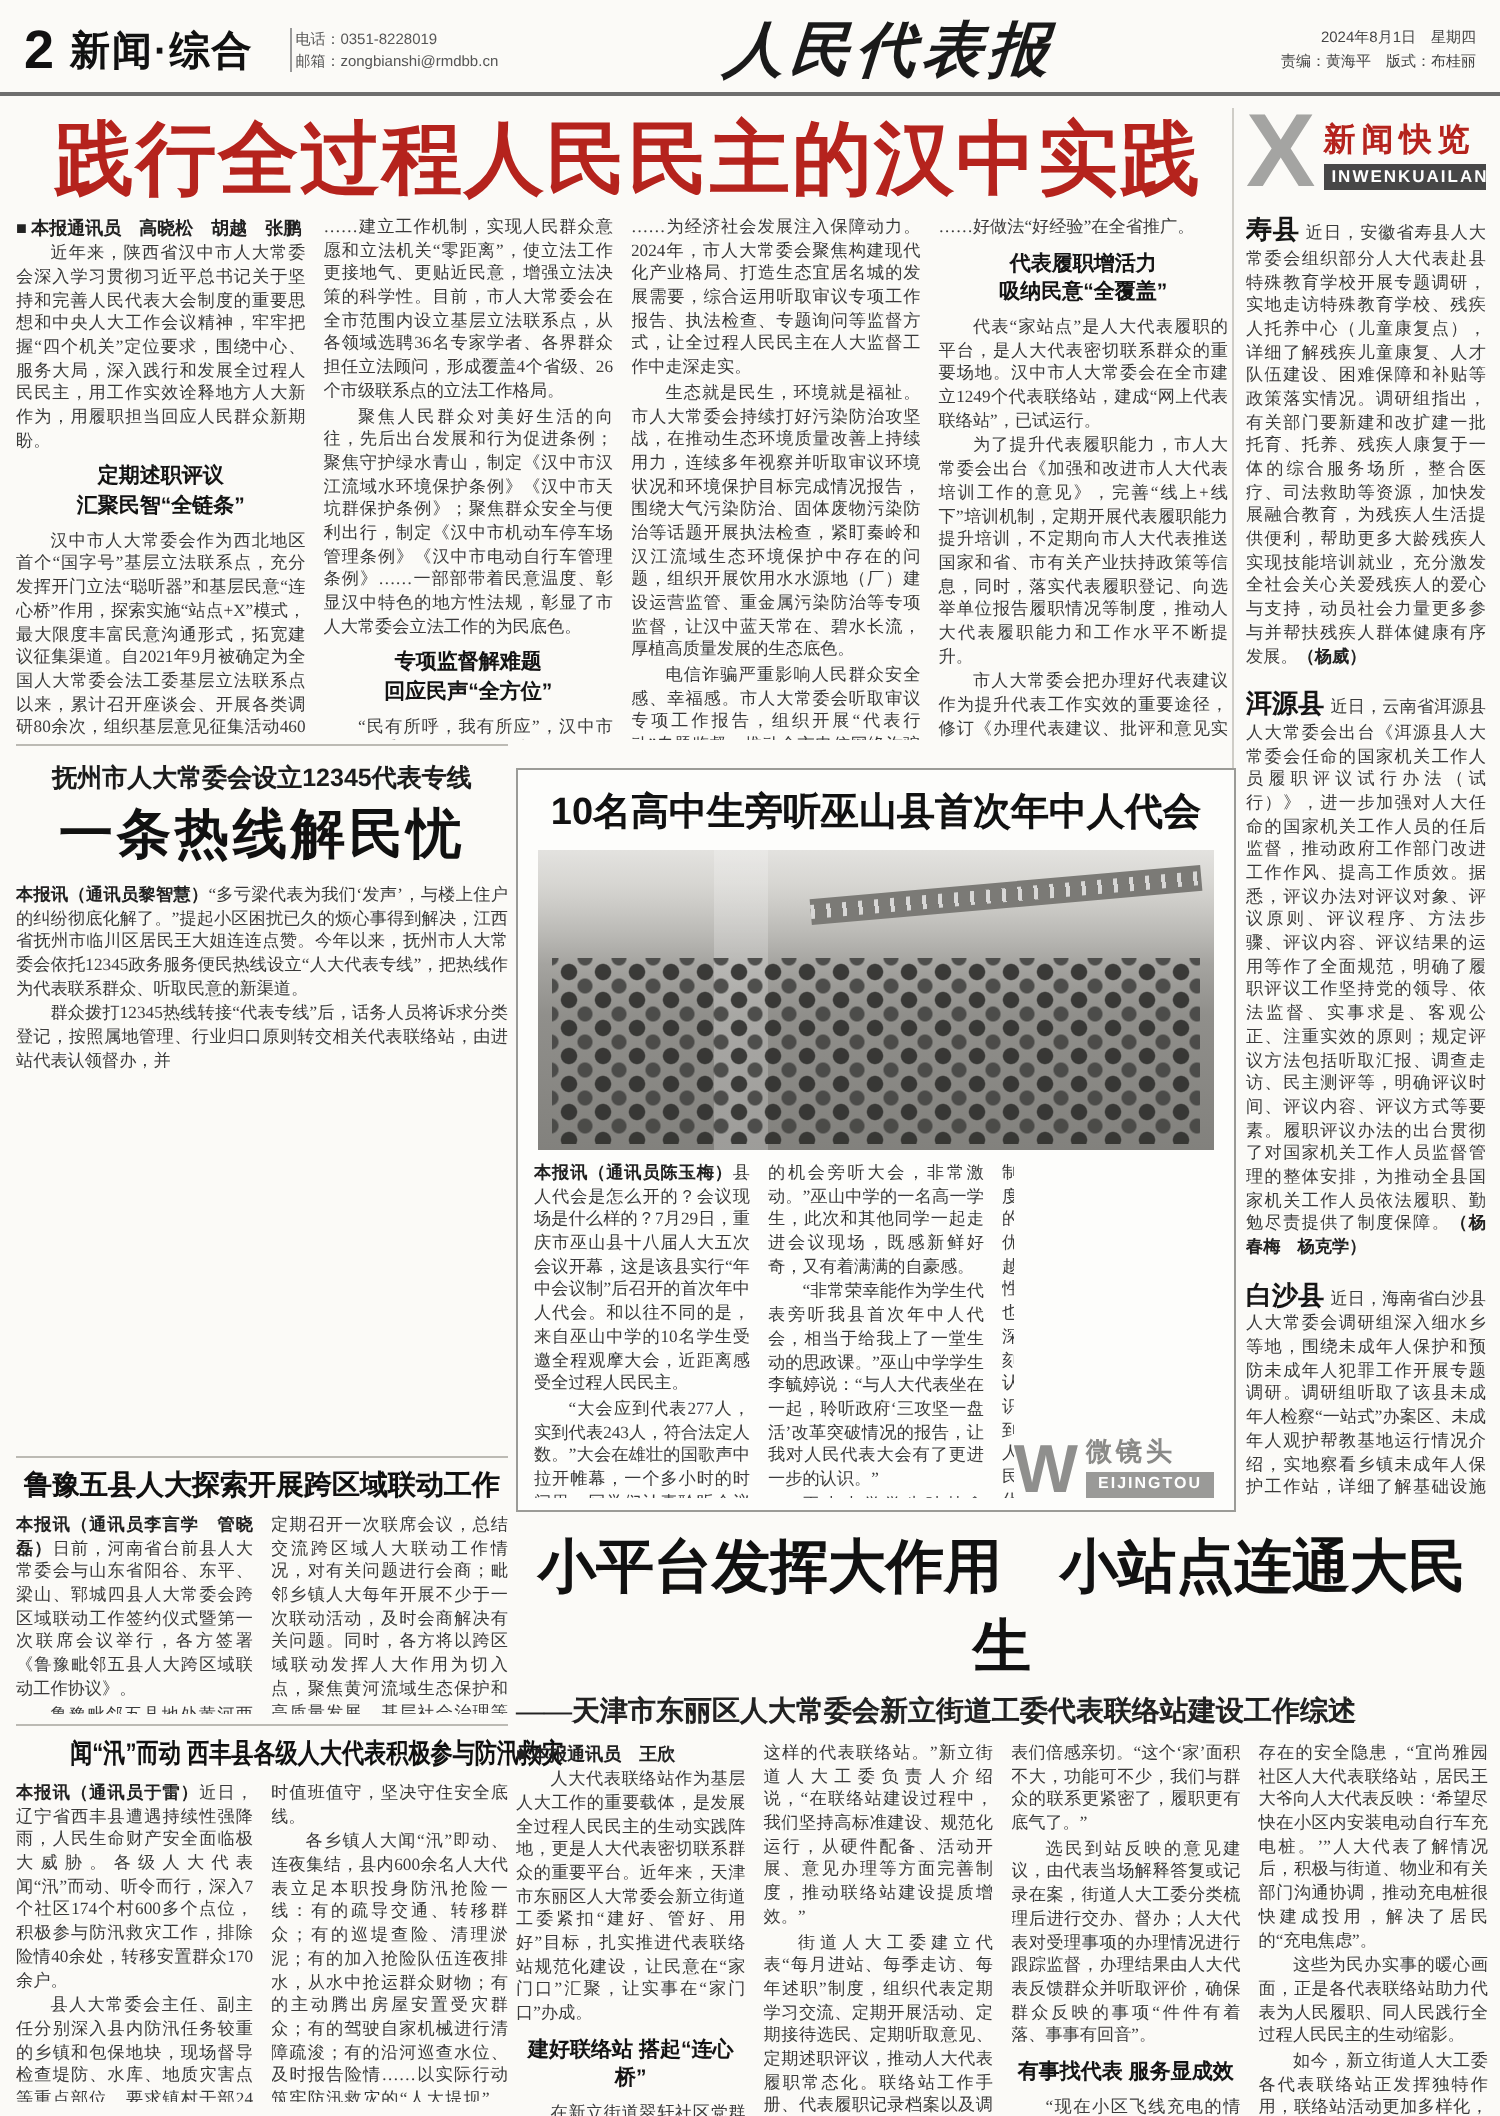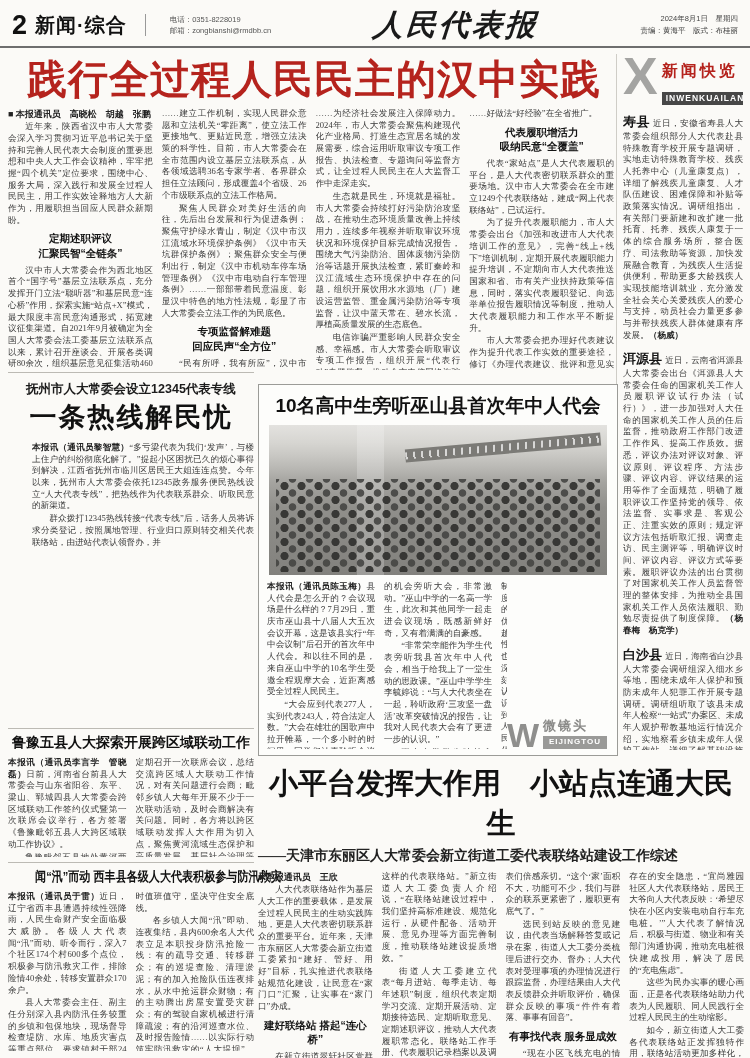--- a/index.html
+++ b/index.html
@@ -3,21 +3,21 @@
 <meta charset="utf-8">
 <style>
   html,body{margin:0;padding:0;background:#d9d7d2;}
   .page{position:relative;width:750px;height:1058px;background:#fbfaf7;margin:0 auto;
         font-family:"Liberation Serif","DejaVu Serif",serif;color:#2d2d2d;overflow:hidden;}
   
   .hdr{position:absolute;left:12px;right:12px;top:6px;height:38px;display:flex;align-items:center;}
   .hdr-left{display:flex;align-items:center;gap:8px;}
   .pageno{font-family:"Liberation Sans",sans-serif;font-size:27px;font-weight:bold;color:#111;}
   .section{font-family:"Liberation Sans",sans-serif;font-size:20px;font-weight:bold;color:#111;letter-spacing:1px;}
-  .contact{border-left:1px solid #999;margin-left:10px;padding-left:24px;font-size:7.5px;line-height:1.5;color:#555;
+  .contact{border-left:1px solid #999;margin-left:10px;padding-left:2px;font-size:7.5px;line-height:1.5;color:#555;
            font-family:"Liberation Sans",sans-serif;}
   .masthead{flex:1;text-align:center;font-size:30px;font-weight:bold;font-style:italic;letter-spacing:3px;color:#1a1a1a;
             transform:skewX(-4deg);}
   .hdr-right{font-size:7.5px;line-height:1.6;color:#444;text-align:right;font-family:"Liberation Sans",sans-serif;}
   .hdr-rule{position:absolute;left:0;right:0;top:46px;height:2px;background:#6e6e6e;}
   
   .t{font-size:8.6px;line-height:1.36;text-align:justify;color:#3a3a3a;}
   .t p{margin:0 0 1px 0;text-indent:2em;}
   .t p.ni{text-indent:0;}
   b.lede{font-weight:bold;color:#222;}
@@ -31,32 +31,32 @@
            font-family:"Liberation Sans",sans-serif;font-size:40px;font-weight:bold;color:#b5231d;letter-spacing:1px;}
   .lead-cols{position:absolute;left:8px;top:108px;width:606px;height:262px;}
   
   .sb-divider{position:absolute;left:616px;top:54px;bottom:308px;width:1px;background:#cfcdc7;}
   .sidebar{position:absolute;left:623px;top:54px;width:120px;height:696px;overflow:hidden;}
   .nf-logo{display:flex;align-items:flex-start;gap:4px;margin-bottom:8px;}
   .nf-x{font-family:"Liberation Sans",sans-serif;font-size:52px;line-height:.85;font-weight:bold;color:#a4a4a2;}
   .nf-right{padding-top:6px;}
   .nf-title{display:block;font-family:"Liberation Sans",sans-serif;font-weight:bold;font-size:16px;
             letter-spacing:3px;color:#b5231d;}
-  .nf-latin{display:inline-block;margin-top:10px;background:#474747;color:#fff;font-family:"Liberation Sans",sans-serif;
+  .nf-latin{display:inline-block;margin-top:0;background:#474747;color:#fff;font-family:"Liberation Sans",sans-serif;
             font-size:8.5px;font-weight:bold;letter-spacing:1px;padding:1px 4px;}
   .nf-item{margin-bottom:9px;}
   .plname{font-size:13px;font-weight:bold;color:#161616;margin-right:3px;}
   .au{font-weight:bold;color:#222;}
   
   .hotline{position:absolute;left:8px;top:372px;width:246px;height:352px;border-top:1px solid #bcbab4;padding-top:6px;}
   .kicker{margin:2px 0 1px;text-align:center;font-family:"Liberation Sans",sans-serif;font-weight:bold;
           font-size:12.5px;color:#1c1c1c;}
   .hot-hl{margin:1px 0 7px;text-align:center;font-family:"Liberation Sans",sans-serif;font-weight:bold;
           font-size:27px;color:#111;letter-spacing:2px;}
-  .hot-cols{height:252px;margin-left:24px;}
+  .hot-cols{height:252px;}
   
   .xreg{position:absolute;left:8px;top:728px;width:246px;height:132px;border-top:1px solid #bcbab4;padding-top:5px;}
   .xreg-hl{margin:0 0 5px;text-align:center;font-family:"Liberation Sans",sans-serif;font-weight:bold;font-size:14px;color:#111;}
   .xreg-cols{height:100px;}
   
   .flood{position:absolute;left:8px;top:862px;width:246px;height:192px;border-top:1px solid #bcbab4;padding-top:5px;}
   .flood-hl{margin:0 0 5px;text-align:center;font-family:"Liberation Sans",sans-serif;font-weight:bold;
             font-size:13.5px;color:#111;overflow:visible;white-space:nowrap;}
   .squeeze{display:inline-block;transform:scaleX(.82);transform-origin:center;}
   .flood-cols{height:160px;}

